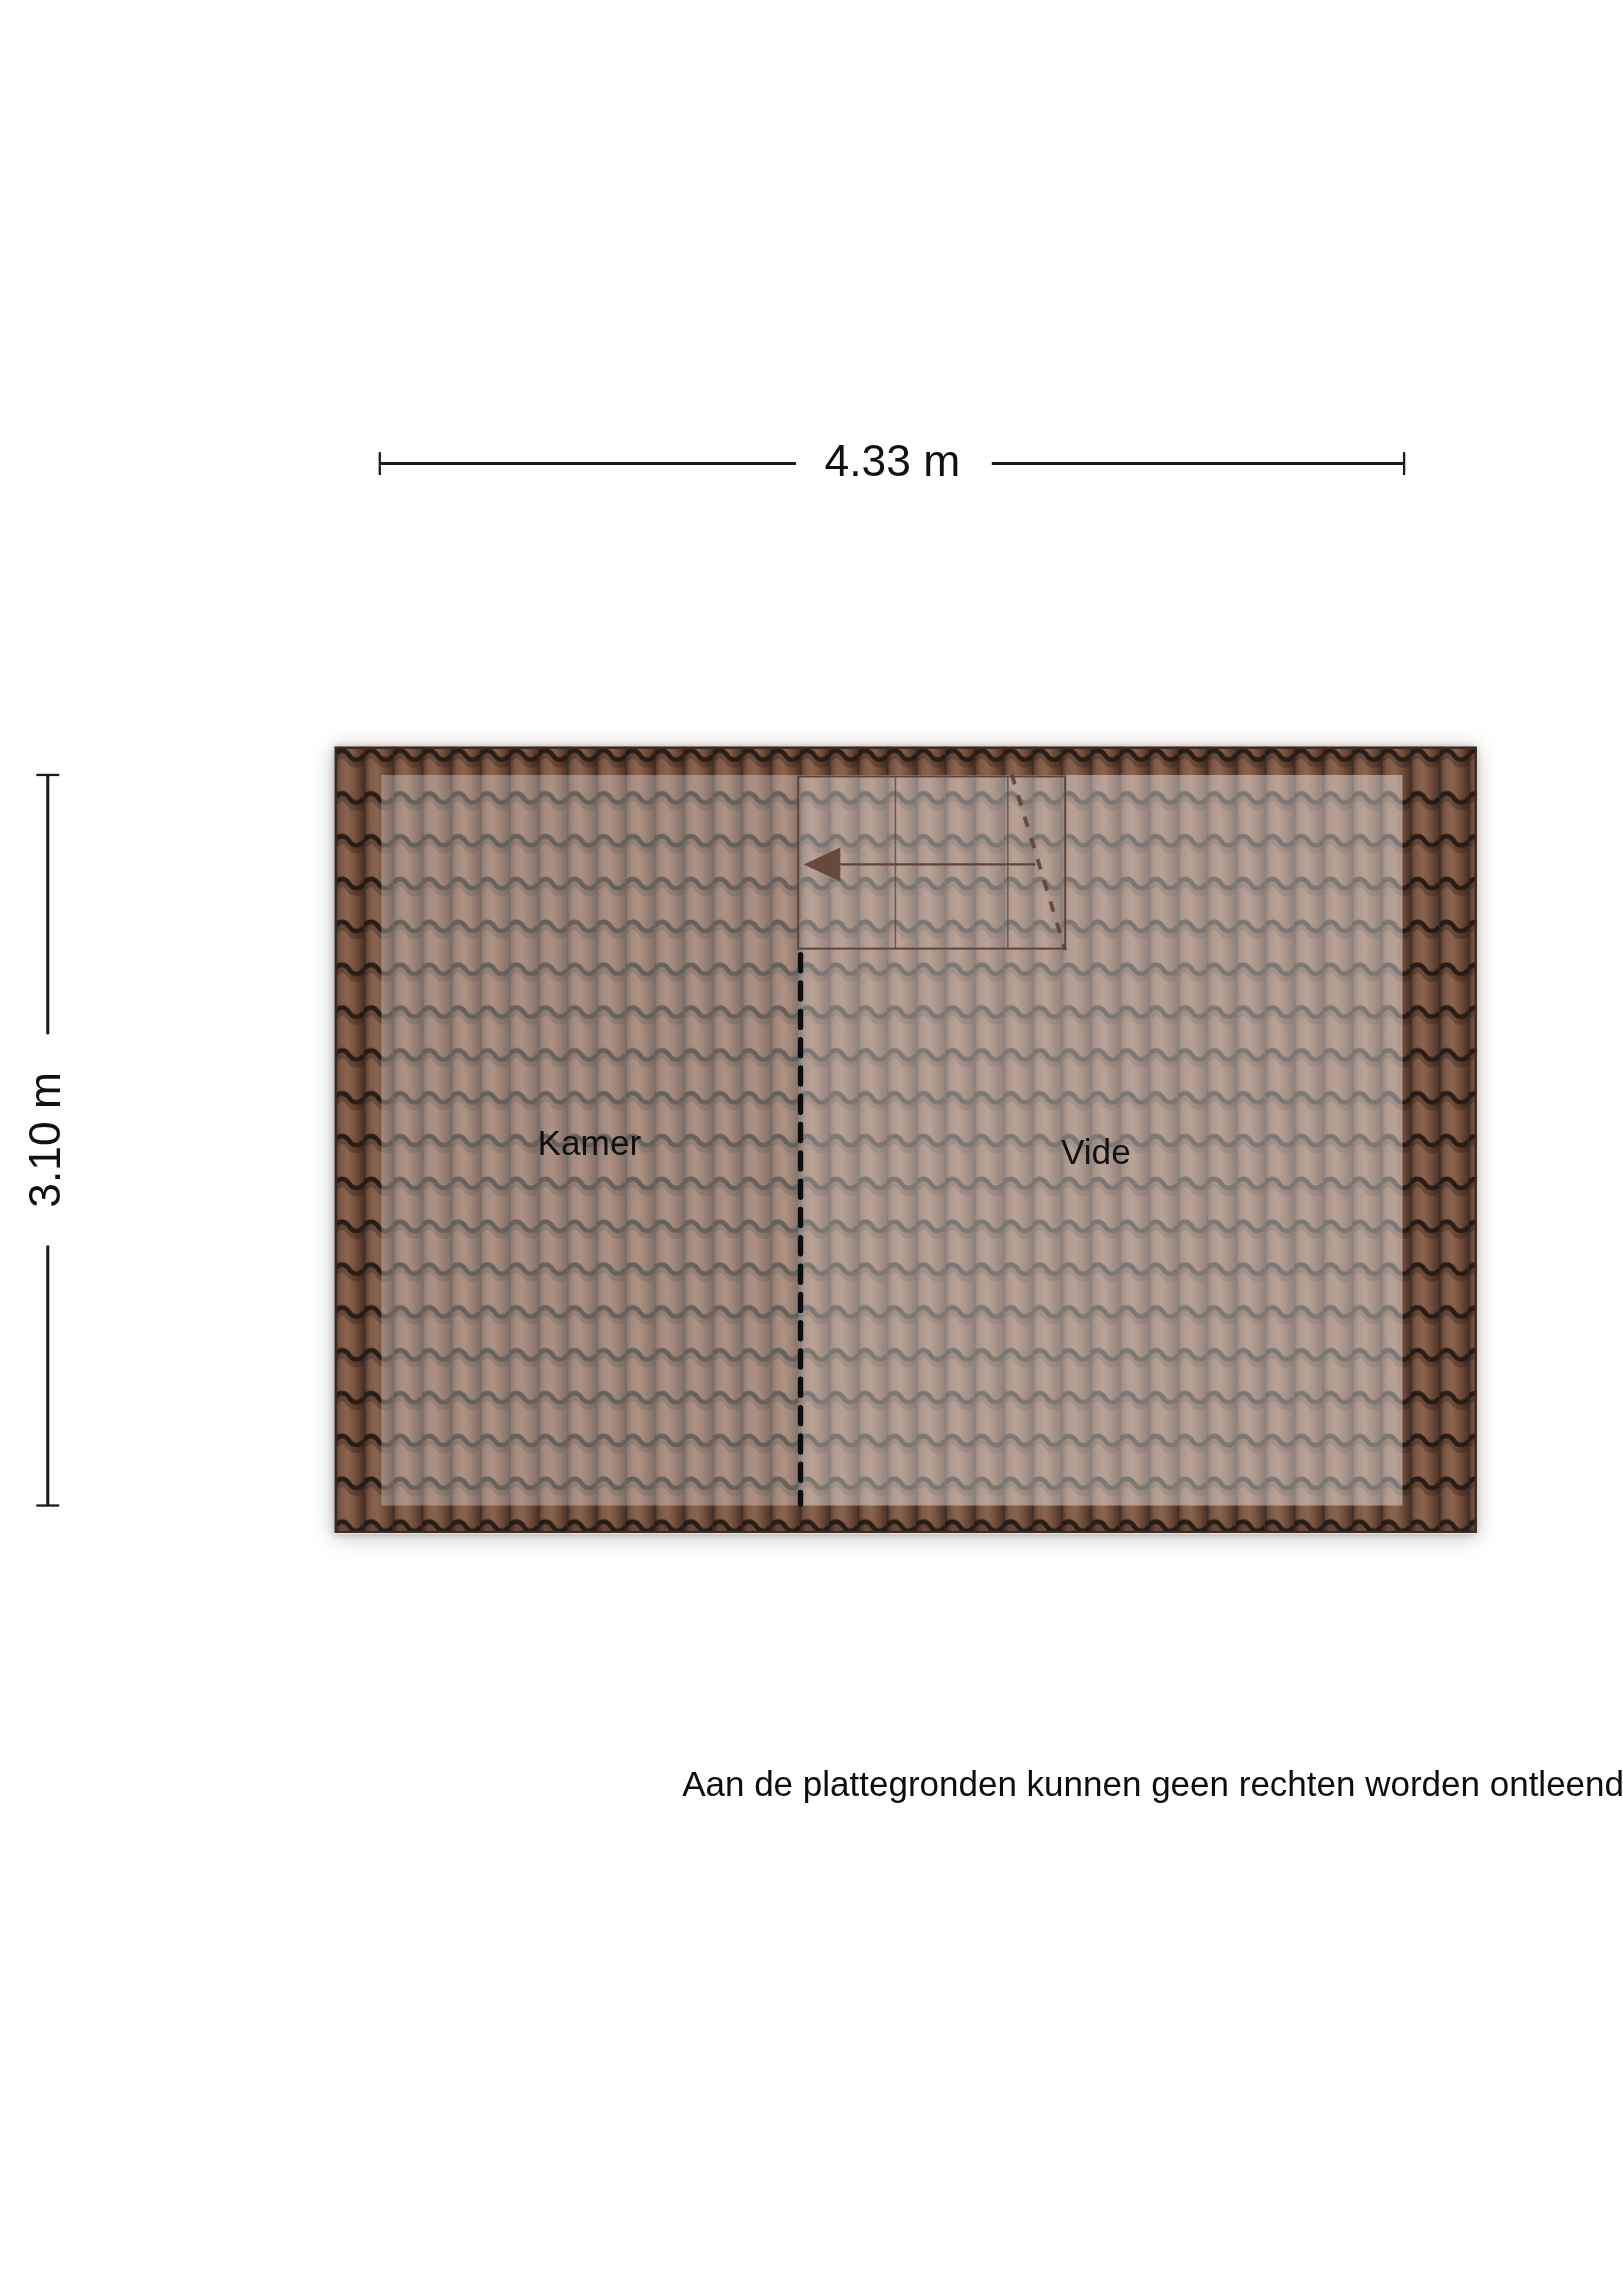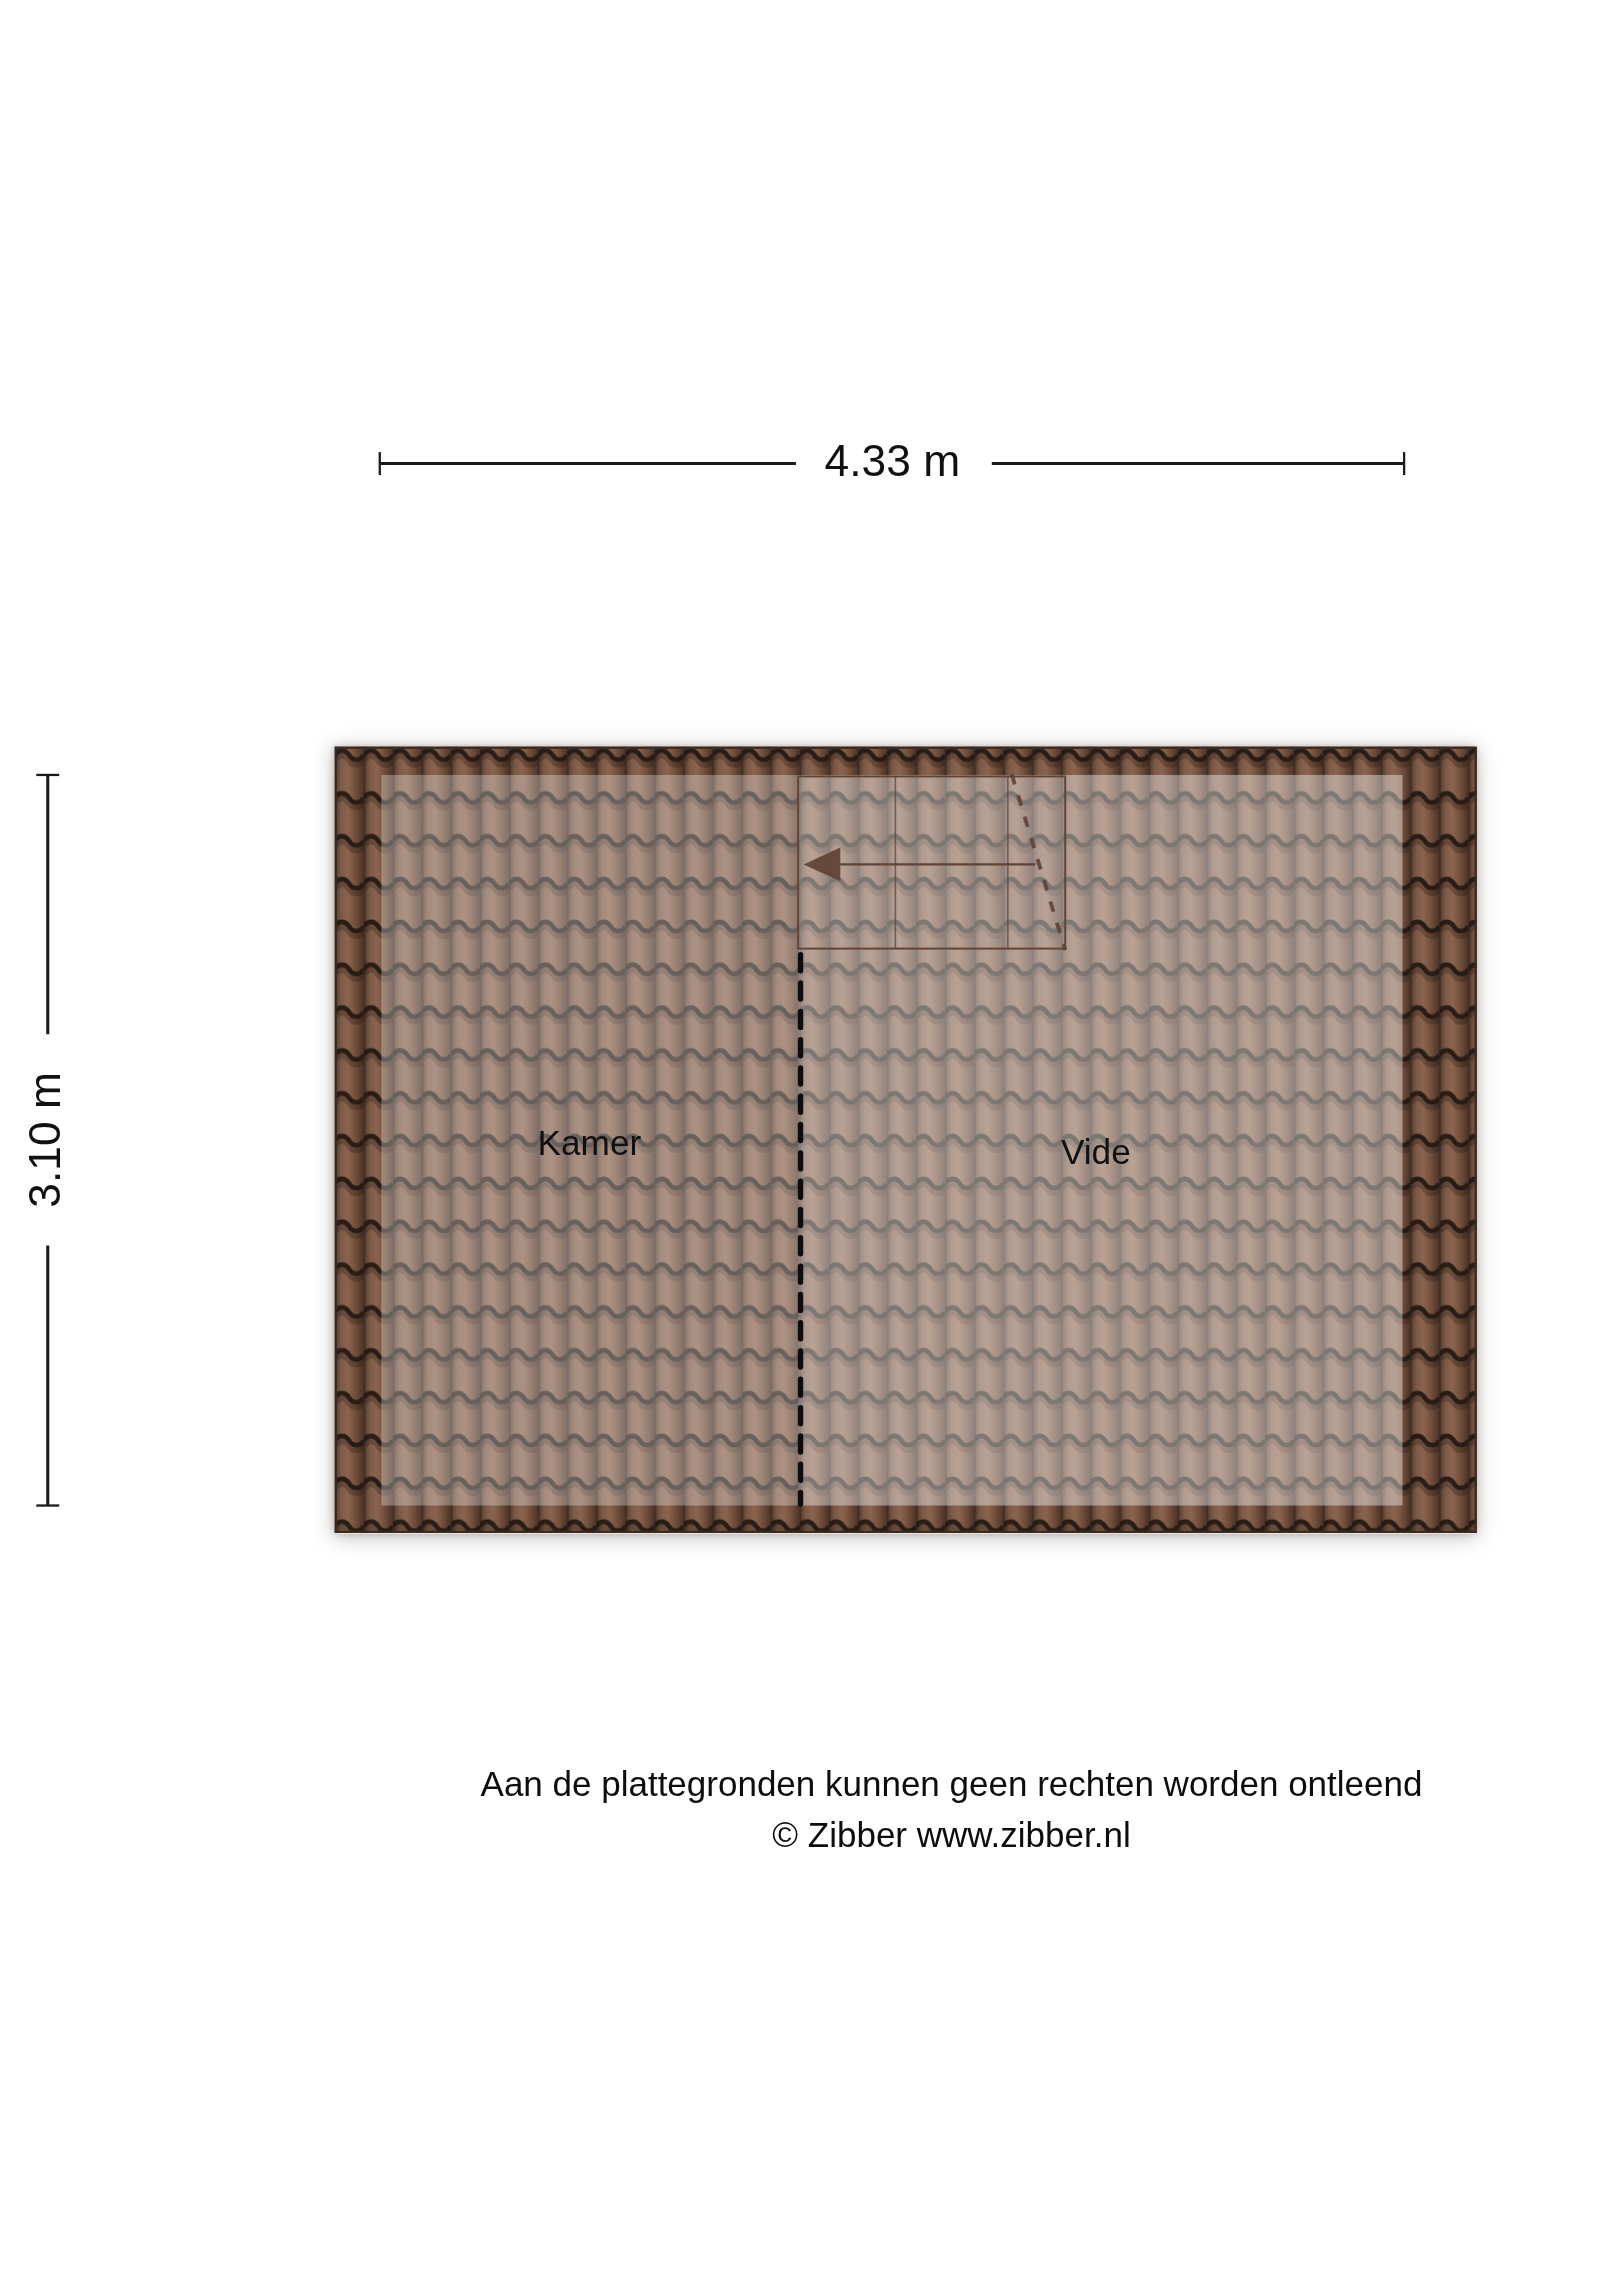--- a/index.html
+++ b/index.html
@@ -36,21 +36,21 @@
   .room-text {
     font-family: "Liberation Sans", sans-serif;
     font-size: 46px;
     fill: #111111;
   }
   .footer {
     position: absolute;
     left: 279px;
     top: 1758px;
     width: 1345px;
-    text-align: center;
+    text-align: right;
     color: #0d0d0d;
     font-size: 35px;
     line-height: 51px;
     white-space: nowrap;
   }
 </style>
 </head>
 <body>
 
 <div class="canvas">
@@ -110,17 +110,16 @@
       <line x1="62" y1="1013" x2="62" y2="1352"></line>
       <line x1="62" y1="1628" x2="62" y2="1968"></line>
       <line x1="47" y1="1013" x2="77" y2="1013" stroke-width="3"></line>
       <line x1="47" y1="1968" x2="77" y2="1968" stroke-width="3"></line>
     </g>
     <text class="dim-text" x="62" y="1490" dy="16" text-anchor="middle" transform="rotate(-90 62 1490)">3.10 m</text>
   </svg>
 
   <div class="footer">
     <div>Aan de plattegronden kunnen geen rechten worden ontleend</div>
-    <div>© Zibber www.zibber.nl</div>
   </div>
 
 </div>
 
 
 </body></html>

